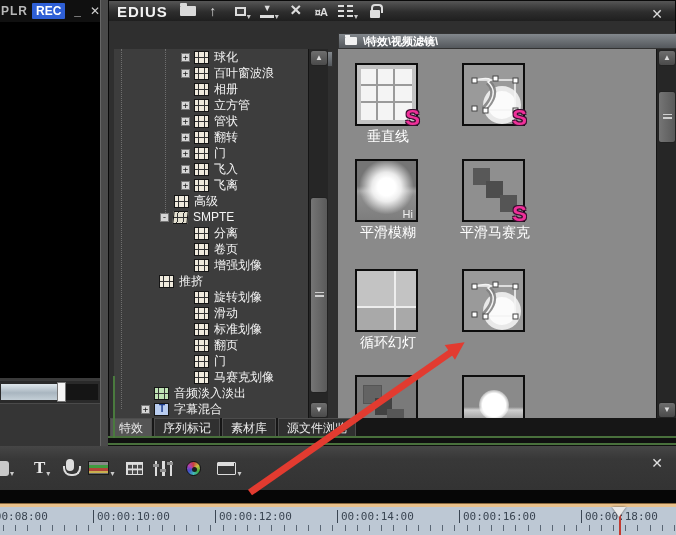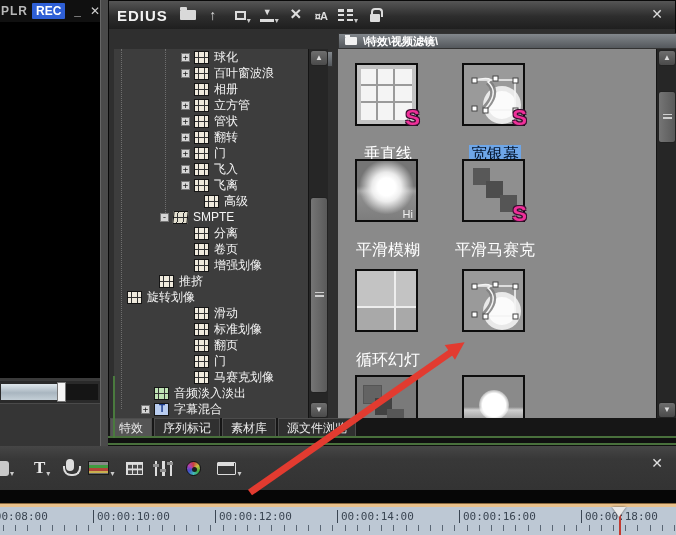--- a/index.html
+++ b/index.html
@@ -18,21 +18,21 @@
   #player-edge{left:100px;top:0;width:8px;height:446px;background:#4a4a4a;border-left:1px solid #666;}
   #player-slider{left:0;top:381px;width:100px;height:22px;background:#2a2a2a;}
   #player-slider .groove{position:absolute;left:1px;top:3px;width:97px;height:16px;background:#151515;}
   #player-slider .fill{position:absolute;left:1px;top:3px;width:57px;height:16px;
       background:linear-gradient(180deg,#dfe7ec,#a9b6c0 55%,#c3ced6);}
   #player-slider .handle{position:absolute;left:57px;top:1px;width:9px;height:20px;background:#f4f4f4;border:1px solid #777;}
   #player-bottom{left:0;top:403px;width:100px;height:43px;background:#353535;border-top:1px solid #4a4a4a;}
 
   
   #palette{left:108px;top:0;width:568px;height:436px;background:#2f2f2f;border:1px solid #0a0a0a;}
-  #pal-titlebar{left:0;top:0;width:566px;height:28px;background:linear-gradient(180deg,#565656,#2d2d2d 55%,#1f1f1f);display:flex;align-items:center;}
+  #pal-titlebar{left:0;top:0;width:566px;height:20px;background:linear-gradient(180deg,#565656,#2d2d2d 55%,#1f1f1f);display:flex;align-items:center;}
   #pal-title{font-weight:bold;font-size:15px;color:#f2f2f2;margin-left:8px;letter-spacing:1px;}
   #pal-toolbar{display:flex;align-items:center;margin-left:12px;gap:9px;}
   .tbtn{display:flex;align-items:center;min-width:16px;height:20px;justify-content:center;cursor:default;}
   .caret{font-size:8px;color:#c9c9c9;margin-left:1px;position:relative;top:5px;}
   #pal-close{position:absolute;right:12px;top:5px;font-size:14px;font-weight:bold;color:#dcdcdc;cursor:default;}
 
   
   .g{position:relative;display:inline-block;}
   .g-open-folder{width:16px;height:10px;background:#d9d9d9;border-radius:1px;}
   .g-open-folder::before{content:"";position:absolute;left:0;top:-3px;width:7px;height:3px;background:#d9d9d9;border-radius:1px 1px 0 0;}
@@ -82,21 +82,21 @@
   .sb-grip{position:absolute;left:4px;width:9px;height:5px;border-top:1px solid #cfcfcf;border-bottom:1px solid #cfcfcf;}
   .sb-grip::before{content:"";position:absolute;left:0;top:2px;width:9px;border-top:1px solid #cfcfcf;}
   #tree-sb{left:199px;top:48px;width:20px;height:370px;}
   #fx-sb{left:547px;top:48px;width:20px;height:370px;}
 
   
   #fx-grid{left:229px;top:48px;width:318px;height:370px;background:#8a8a8a;overflow:hidden;}
   .fx-item{position:absolute;width:100px;cursor:default;}
   .fx-thumb{position:relative;width:63px;height:63px;margin-left:17px;border:2px solid #0d0d0d;background:#9a9a9a;overflow:visible;}
   .fx-thumb .inner{position:absolute;inset:0;overflow:hidden;}
-  .fx-label{margin-top:18px;text-align:center;font-size:16px;color:#fff;}
+  .fx-label{margin-top:2px;text-align:center;font-size:14px;color:#fff;}
   .fx-label span{padding:0 2px;}
   .fx-label.selected span{background:#6ea6e8;color:#04142c;}
   .badge-s{position:absolute;right:-4px;bottom:-7px;font-size:22px;font-weight:bold;color:#f0309a;
       text-shadow:1px 1px 0 #3a1030,-1px 1px 0 #3a1030,1px -1px 0 #3a1030,-1px -1px 0 #3a1030;z-index:3;}
   .badge-hi{position:absolute;right:3px;bottom:0;font-size:11px;color:#f0f0f0;z-index:3;}
 
   
   .th-grid{background:#c2c2c2;}
   .th-grid .cells{position:absolute;inset:4px;background-color:#f4f4f4;
      background-image:linear-gradient(90deg,rgba(0,0,0,0) 0 15px,#9a9a9a 15px 17px,rgba(0,0,0,0) 17px 32px,#9a9a9a 32px 34px,rgba(0,0,0,0) 34px),
@@ -264,21 +264,21 @@
           <div class="tree-row" style="padding-left: 67px;">
             <span class="expander">+</span>
             <span class="tree-ico"></span>
             <span class="tree-label">飞入</span>
           </div>
           <div class="tree-row" style="padding-left: 67px;">
             <span class="expander">+</span>
             <span class="tree-ico"></span>
             <span class="tree-label">飞离</span>
           </div>
-          <div class="tree-row" style="padding-left: 77px; text-align: center;">
+          <div class="tree-row" style="padding-left: 47px; text-align: center;">
             <span class="expander hidden"></span>
             <span class="tree-ico"></span>
             <span class="tree-label">高级</span>
           </div>
           <div class="tree-row" style="padding-left: 46px;">
             <span class="expander">-</span>
             <span class="tree-ico folder-open"></span>
             <span class="tree-label">SMPTE</span>
           </div>
           <div class="tree-row" style="padding-left: 67px;">
@@ -294,21 +294,21 @@
           <div class="tree-row" style="padding-left: 67px;">
             <span class="expander hidden"></span>
             <span class="tree-ico"></span>
             <span class="tree-label">增强划像</span>
           </div>
           <div class="tree-row" style="padding-left: 32px;">
             <span class="expander hidden"></span>
             <span class="tree-ico"></span>
             <span class="tree-label">推挤</span>
           </div>
-          <div class="tree-row" style="">
+          <div class="tree-row" style="padding-left: 67px;">
             <span class="expander hidden"></span>
             <span class="tree-ico"></span>
             <span class="tree-label">旋转划像</span>
           </div>
           <div class="tree-row" style="padding-left: 67px;">
             <span class="expander hidden"></span>
             <span class="tree-ico"></span>
             <span class="tree-label">滑动</span>
           </div>
           <div class="tree-row" style="padding-left: 67px;">
@@ -374,21 +374,20 @@
                   <rect x="8" y="13" width="5" height="5"></rect>
                   <rect x="29" y="11" width="5" height="5"></rect>
                   <rect x="49" y="13" width="5" height="5"></rect>
                   <rect x="8" y="41" width="5" height="5"></rect>
                   <rect x="19" y="43" width="5" height="5"></rect>
                   <rect x="49" y="43" width="5" height="5"></rect>
                 </g>
               </svg></div>
             <span class="badge-s">S</span>
           </div>
-          <div class="fx-label selected"><span>宽银幕</span></div>
         </div>
         <div class="fx-item" style="left: 0px; top: 110px;">
           <div class="fx-thumb">
             <div class="inner th-blur">
               <div class="blob"></div>
             </div>
             <span class="badge-hi">Hi</span>
           </div>
           <div class="fx-label"><span>平滑模糊</span></div>
         </div>

